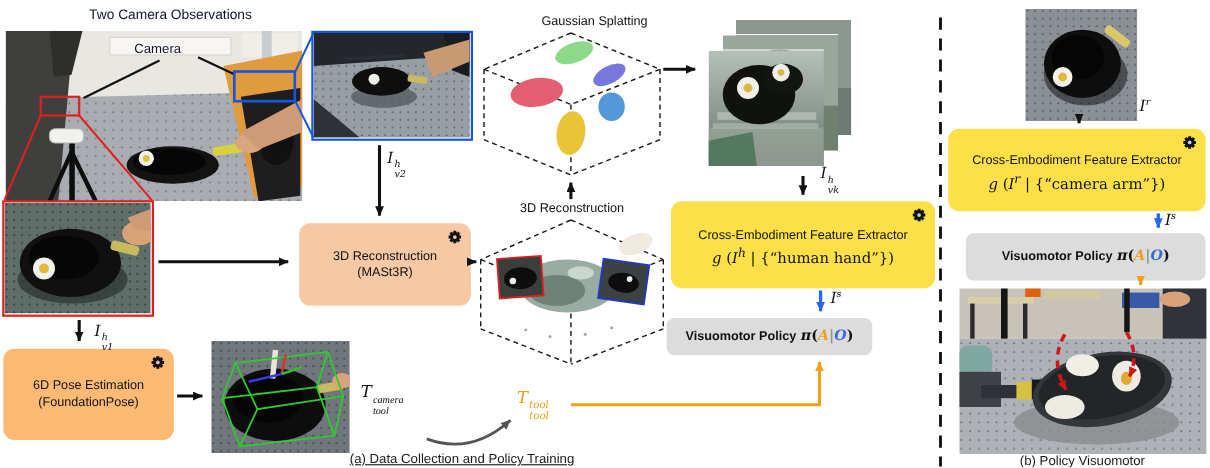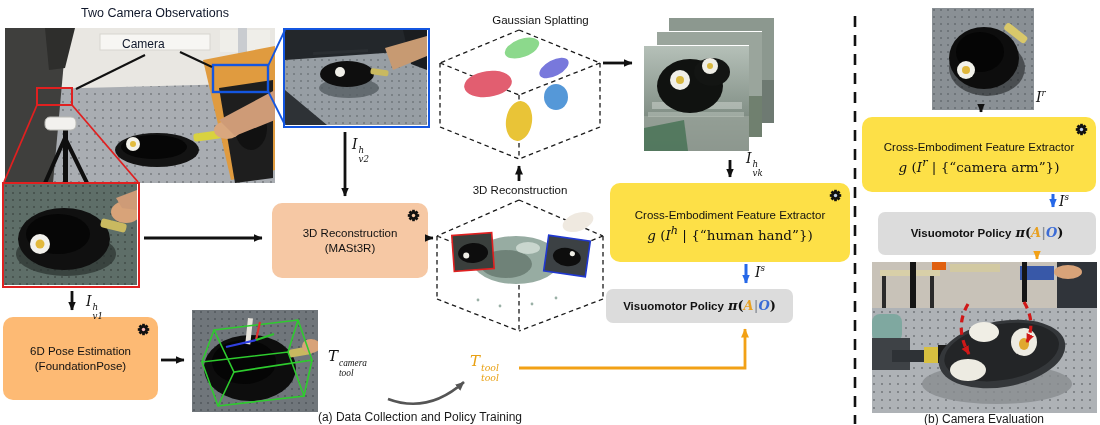--- a/index.html
+++ b/index.html
@@ -263,21 +263,21 @@
         <sup>camera</sup>
         <sub>tool</sub>
       </span></div>
   <div class="lbl math orange" style="left:470px;top:352px;font-size:15px;"><span>T</span><span class="ss" style="vertical-align:-0.55em;">
         <sup>tool</sup>
         <sub>tool</sub>
       </span></div>
 
   <div class="lbl" style="left:122px;top:37px;">Camera</div>
 
-  <div class="caption" style="left:220px;top:410px;width:400px;">(a) Data Collection and Policy Training</div>
+  <div class="caption" style="left:220px;top:410px;width:400px;text-decoration:underline;">(a) Data Collection and Policy Training</div>
 
   <div class="photo" style="left:932px;top:8px;width:102px;height:102px;">
     <svg width="102" height="102" viewBox="0 0 102 102">
       <defs>
         <pattern id="dotsT" width="7" height="7" patternUnits="userSpaceOnUse">
           <circle cx="2" cy="2" r="0.8" fill="#34383C" opacity="0.7"></circle>
         </pattern>
       </defs>
       <rect width="102" height="102" fill="#8A9095"></rect>
       <rect width="102" height="102" fill="url(#dotsT)"></rect>
@@ -352,21 +352,21 @@
       <g stroke="#D01818" stroke-width="3.2" fill="none" stroke-dasharray="7 5.5">
         <path d="M96 42 q -14 24 1 50" marker-end="url(#arrRd)"></path>
         <path d="M152 40 q 12 20 3 40" marker-end="url(#arrRd)"></path>
       </g>
     </svg>
   </div>
 
   <div class="lbl math" style="left:1036px;top:88px;"><span>I</span><sup>r</sup></div>
   <div class="lbl math" style="left:1059px;top:192px;"><span>I</span><sup>s</sup></div>
 
-  <div class="caption" style="left:874px;top:412px;width:220px;">(b) Camera Evaluation</div>
+  <div class="caption" style="left:874px;top:412px;width:220px;">(b) Policy Visuomotor</div>
 
   <svg class="overlay" width="1100" height="425" viewBox="0 0 1100 425">
     <defs>
       <marker id="arrB" markerWidth="12" markerHeight="12" viewBox="0 0 12 12" refX="8.5" refY="4" orient="auto" markerUnits="userSpaceOnUse">
         <path d="M0,0 L9,4 L0,8 z" fill="#111"></path>
       </marker>
       <marker id="arrBl" markerWidth="12" markerHeight="12" viewBox="0 0 12 12" refX="8.5" refY="4" orient="auto" markerUnits="userSpaceOnUse">
         <path d="M0,0 L9,4 L0,8 z" fill="#2668E8"></path>
       </marker>
       <marker id="arrOr" markerWidth="12" markerHeight="12" viewBox="0 0 12 12" refX="8.5" refY="4" orient="auto" markerUnits="userSpaceOnUse">

